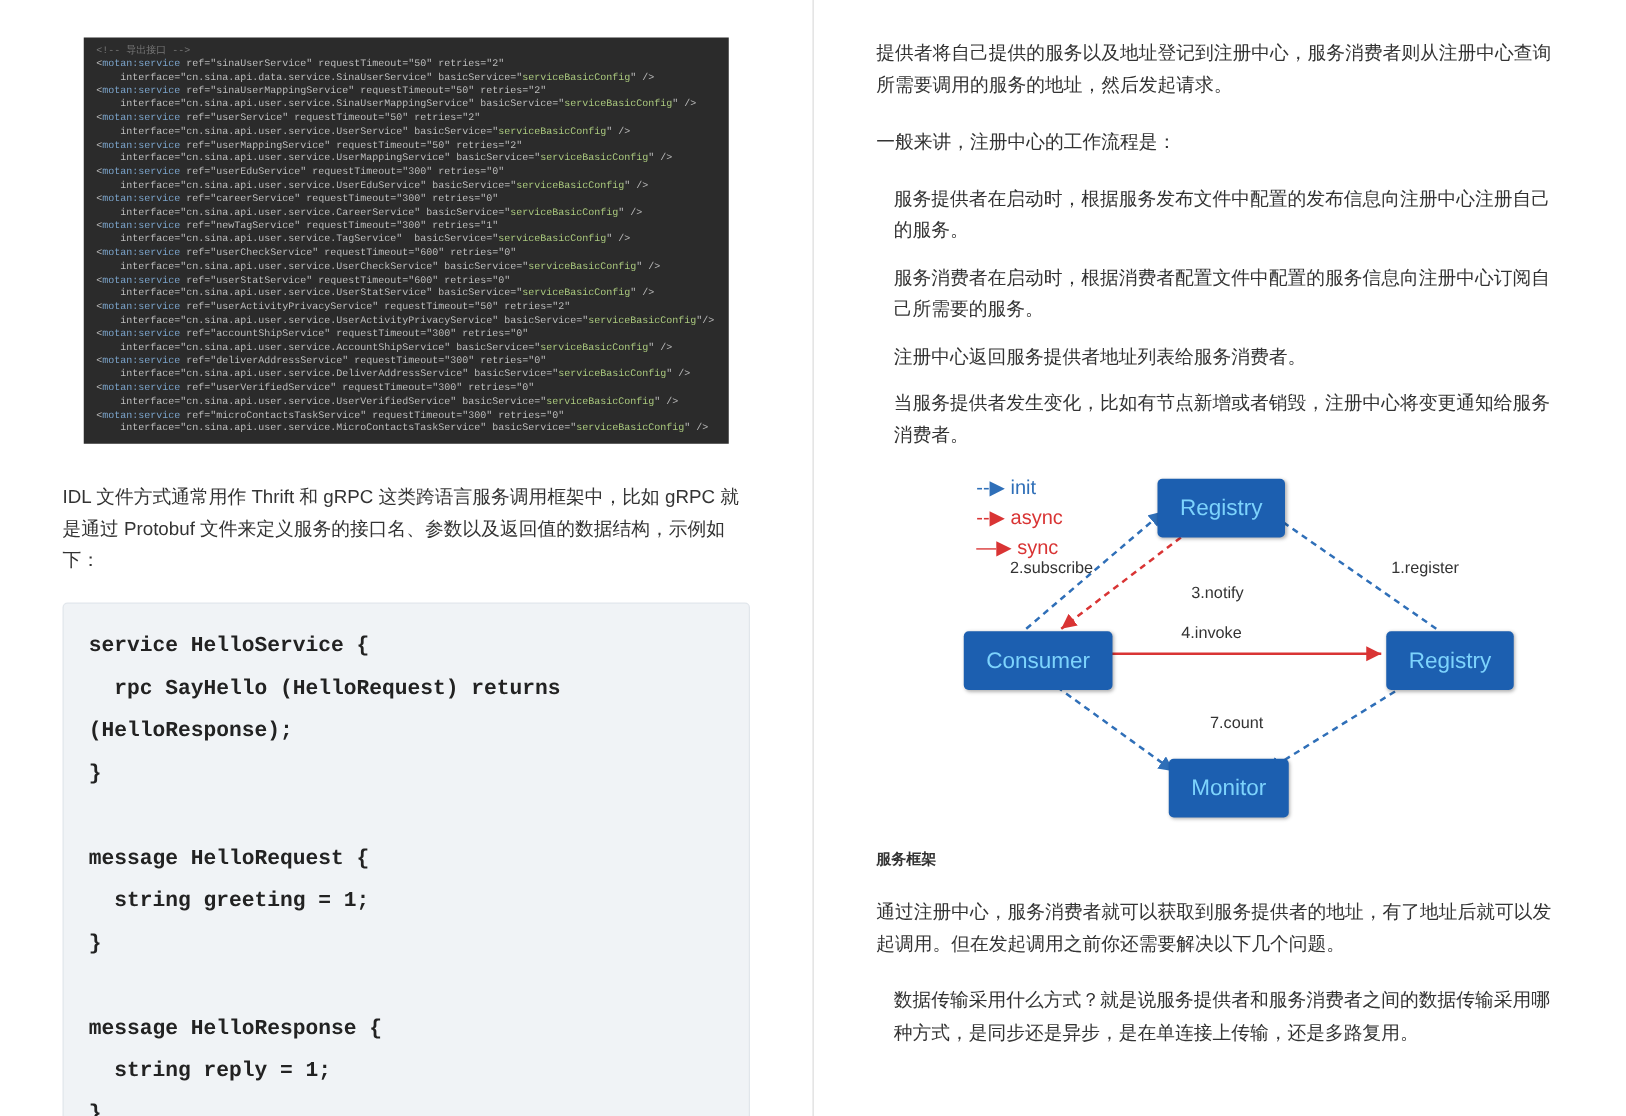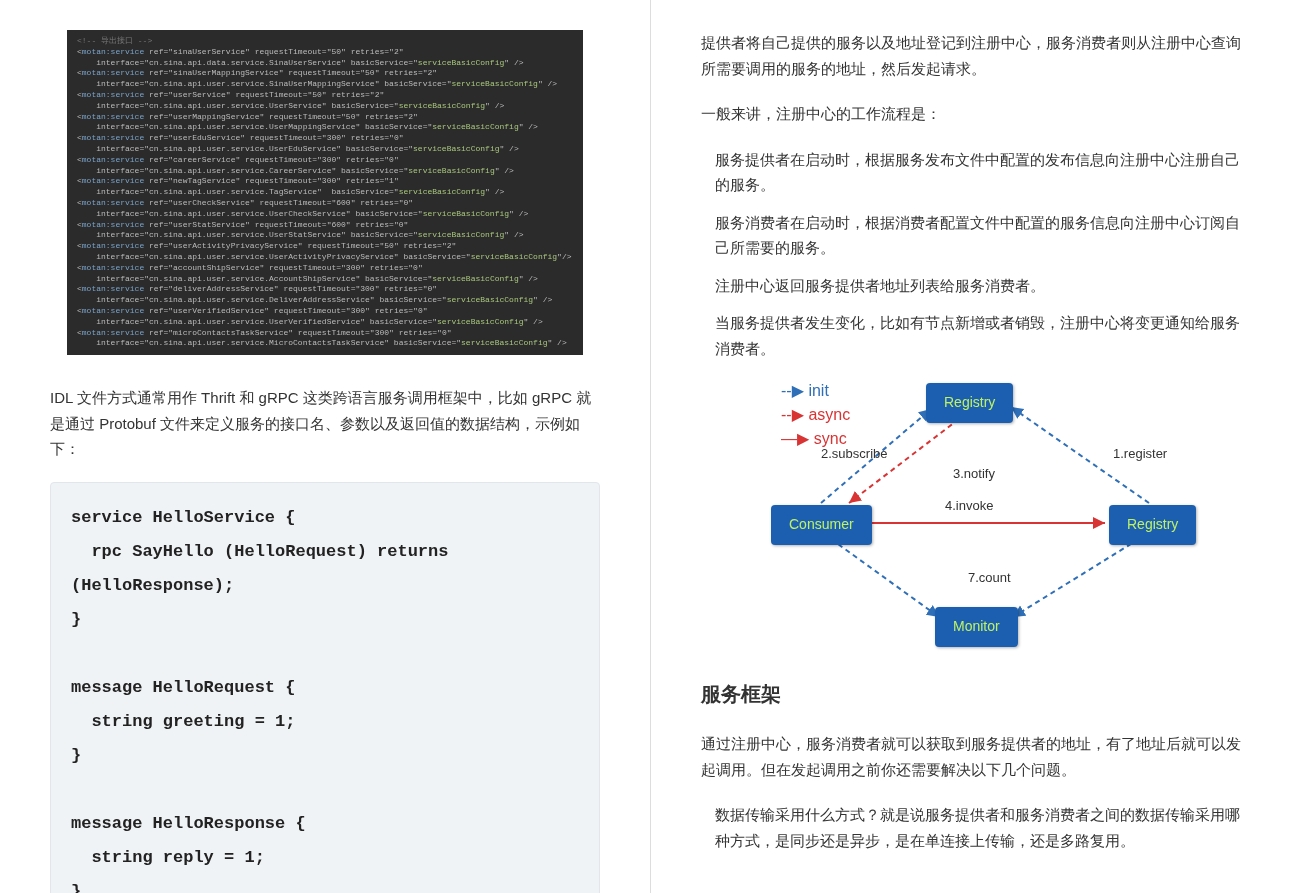--- a/index.html
+++ b/index.html
@@ -45,48 +45,48 @@
     padding: 18px 20px;
     font-family: "Courier New", monospace;
     font-size: 17px;
     line-height: 2.0;
     margin-bottom: 32px;
     white-space: pre-wrap;
     color: #222;
     font-weight: bold;
   }
   h3 {
-    font-size: 20px;
+    font-size: 12px;
     font-weight: 700;
     margin-bottom: 20px;
     margin-top: 10px;
   }
   ul { list-style: none; padding-left: 14px; }
   ul li { margin-bottom: 12px; }
   .diagram {
     width: 510px;
     height: 270px;
     margin: 16px auto 30px;
     position: relative;
   }
   .node {
     position: absolute;
     padding: 8px 18px;
     border-radius: 4px;
-    color: #bef264;
-    font-size: 14px;
+    color: #7dd3fc;
+    font-size: 18px;
     text-align: center;
     box-shadow: 1px 1px 3px rgba(0,0,0,0.3);
   }
   .registry { background: #1c5fb0; left: 205px; top: 6px; }
   .consumer { background: #1c5fb0; left: 50px; top: 128px; text-align: right; }
   .provider { background: #1c5fb0; left: 388px; top: 128px; }
   .monitor  { background: #1c5fb0; left: 214px; top: 230px; }
   .dlabel { position: absolute; font-size: 13px; color: #333; }
-  .l-sub { left: 100px; top: 66px; }
+  .l-sub { left: 87px; top: 66px; }
   .l-reg { left: 392px; top: 66px; }
   .l-not { left: 232px; top: 86px; }
   .l-inv { left: 224px; top: 118px; }
   .l-cnt { left: 247px; top: 190px; }
   .legend { position: absolute; left: 60px; top: 2px; font-size: 16px; line-height: 1.5; }
   .lg-init { color: #2f6fb8; }
   .lg-async { color: #d93434; }
   .lg-sync { color: #d93434; }
   svg.arrows { position: absolute; top: 0; left: 0; width: 100%; height: 100%; pointer-events: none; }
 </style>

